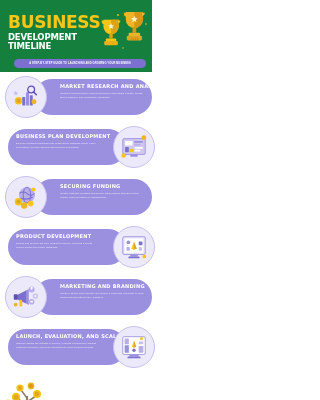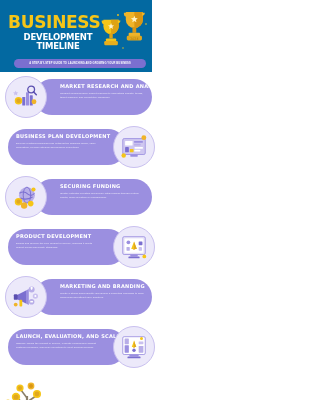--- a/index.html
+++ b/index.html
@@ -8,35 +8,34 @@
     background:#ffffff;
     font-family:"Liberation Sans", sans-serif;
     overflow:hidden;
     position:relative;
   }
 
   
   .header {
     position:relative;
     width:152px; height:72px;
-    background:#0369a1;
+    background:#15803d;
     overflow:hidden;
   }
   .header-text { position:absolute; left:8px; top:14px; width:100px; }
   .title {
     font-size:17px; font-weight:bold; line-height:0.95;
     color:#f5c518; letter-spacing:-0.3px;
     font-family:"DejaVu Sans", sans-serif;
   }
   .subtitle {
     margin-top:3px;
     font-size:8.5px; font-weight:bold; line-height:1.05;
     color:#ffffff; letter-spacing:-0.2px;
     font-family:"DejaVu Sans", sans-serif;
-    text-align:center;
   }
   .trophies {
     position:absolute; right:2px; top:8px;
     width:58px; height:48px;
   }
   .tagline-pill {
     position:absolute; left:14px; top:59px;
     width:132px; height:9px;
     background:#7b6fd0; border-radius:5px;
     display:flex; align-items:center; justify-content:center;

